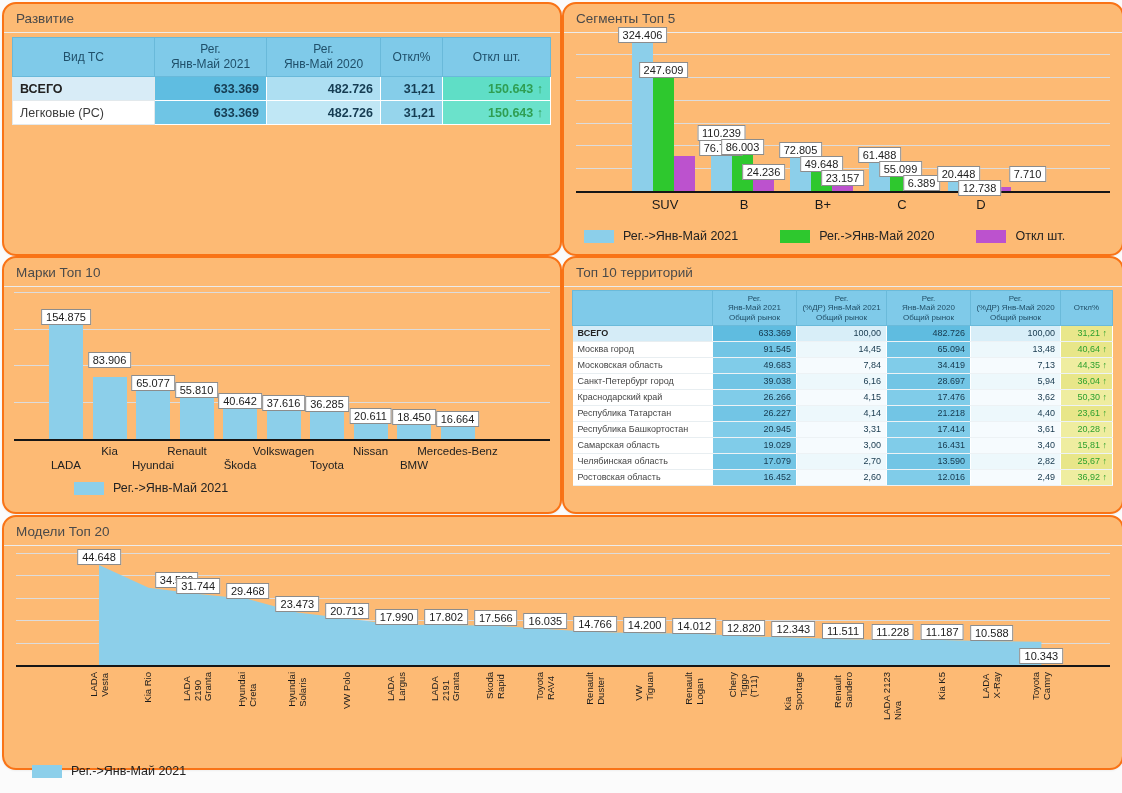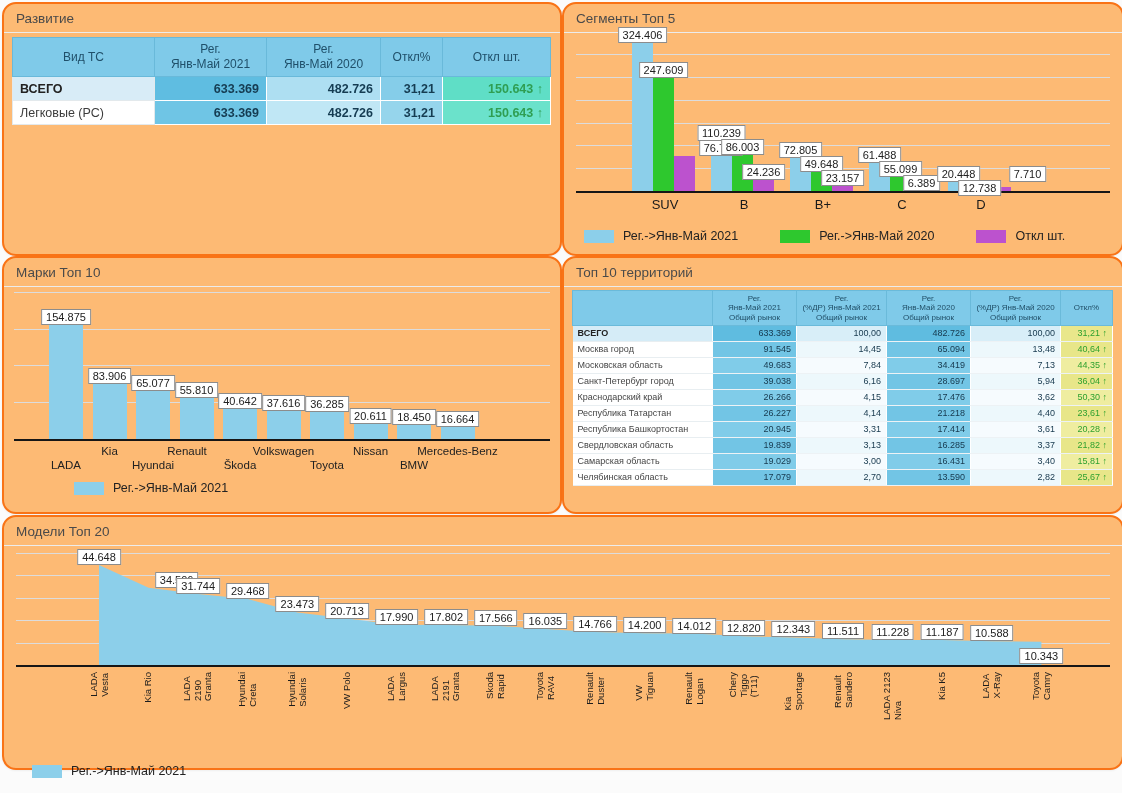--- a/index.html
+++ b/index.html
@@ -160,21 +160,21 @@
         <div class="plot" style="margin: 4px 10px 0px; height: 178px;">
           <div class="gridline" style="top: 111.196px;"></div>
           <div class="gridline" style="top: 74.3923px;"></div>
           <div class="gridline" style="top: 37.5884px;"></div>
           <div class="gridline" style="top: 0.784504px;"></div>
           <div class="axisline" style="top: 148px;"></div>
           <div class="bar" style="left: 35px; top: 34px; width: 34px; height: 114px; background: rgb(140, 207, 234);"></div>
           <div class="vlabel" style="left: 52px; top: 18px;">154.875</div>
           <div class="cat-label small" style="left: 52px; top: 168px;">LADA</div>
           <div class="bar" style="left: 78.5px; top: 86.2387px; width: 34px; height: 61.7613px; background: rgb(140, 207, 234);"></div>
-          <div class="vlabel" style="left: 95.5px; top: 77px;">83.906</div>
+          <div class="vlabel" style="left: 95.5px; top: 61px;">83.906</div>
           <div class="cat-label small" style="left: 95.5px; top: 154px;">Kia</div>
           <div class="bar" style="left: 122px; top: 100.098px; width: 34px; height: 47.9017px; background: rgb(140, 207, 234);"></div>
           <div class="vlabel" style="left: 139px; top: 84.0983px;">65.077</div>
           <div class="cat-label small" style="left: 139px; top: 168px;">Hyundai</div>
           <div class="bar" style="left: 165.5px; top: 106.92px; width: 34px; height: 41.0805px; background: rgb(140, 207, 234);"></div>
           <div class="vlabel" style="left: 182.5px; top: 90.9195px;">55.810</div>
           <div class="cat-label small" style="left: 173px; top: 154px;">Renault</div>
           <div class="bar" style="left: 209px; top: 118.084px; width: 34px; height: 29.9157px; background: rgb(140, 207, 234);"></div>
           <div class="vlabel" style="left: 226px; top: 102.084px;">40.642</div>
           <div class="cat-label small" style="left: 226px; top: 168px;">Škoda</div>
@@ -283,43 +283,43 @@
               <td class="t-num t-dev">23,61 <span class="up">↑</span></td>
             </tr>
             <tr class="odd">
               <td class="t-name">Республика Башкортостан</td>
               <td class="t-num t-reg">20.945</td>
               <td class="t-num t-dr">3,31</td>
               <td class="t-num t-reg">17.414</td>
               <td class="t-num t-dr">3,61</td>
               <td class="t-num t-dev">20,28 <span class="up">↑</span></td>
             </tr>
-            <tr class="even">
-              <td class="t-name">Свердловская область</td>
-              <td class="t-num t-reg">19.839</td>
-              <td class="t-num t-dr">3,13</td>
-              <td class="t-num t-reg">16.285</td>
-              <td class="t-num t-dr">3,37</td>
-              <td class="t-num t-dev">21,82 <span class="up">↑</span></td>
-            </tr>
             <tr class="odd">
               <td class="t-name">Самарская область</td>
               <td class="t-num t-reg">19.029</td>
               <td class="t-num t-dr">3,00</td>
               <td class="t-num t-reg">16.431</td>
               <td class="t-num t-dr">3,40</td>
               <td class="t-num t-dev">15,81 <span class="up">↑</span></td>
             </tr>
             <tr class="even">
               <td class="t-name">Челябинская область</td>
               <td class="t-num t-reg">17.079</td>
               <td class="t-num t-dr">2,70</td>
               <td class="t-num t-reg">13.590</td>
               <td class="t-num t-dr">2,82</td>
               <td class="t-num t-dev">25,67 <span class="up">↑</span></td>
+            </tr>
+            <tr class="odd">
+              <td class="t-name">Ростовская область</td>
+              <td class="t-num t-reg">16.452</td>
+              <td class="t-num t-dr">2,60</td>
+              <td class="t-num t-reg">12.016</td>
+              <td class="t-num t-dr">2,49</td>
+              <td class="t-num t-dev">36,92 <span class="up">↑</span></td>
             </tr>
           </tbody>
         </table>
       </div>
   </div>
 
   <div class="panel" style="left:2px;top:515px;width:1118px;height:251px;">
     <div class="panel-title">Модели Топ 20</div>
     <div class="panel-body" id="models-chart-host">
         <div class="plot" style="margin: 2px 12px 0px; height: 202px;">

